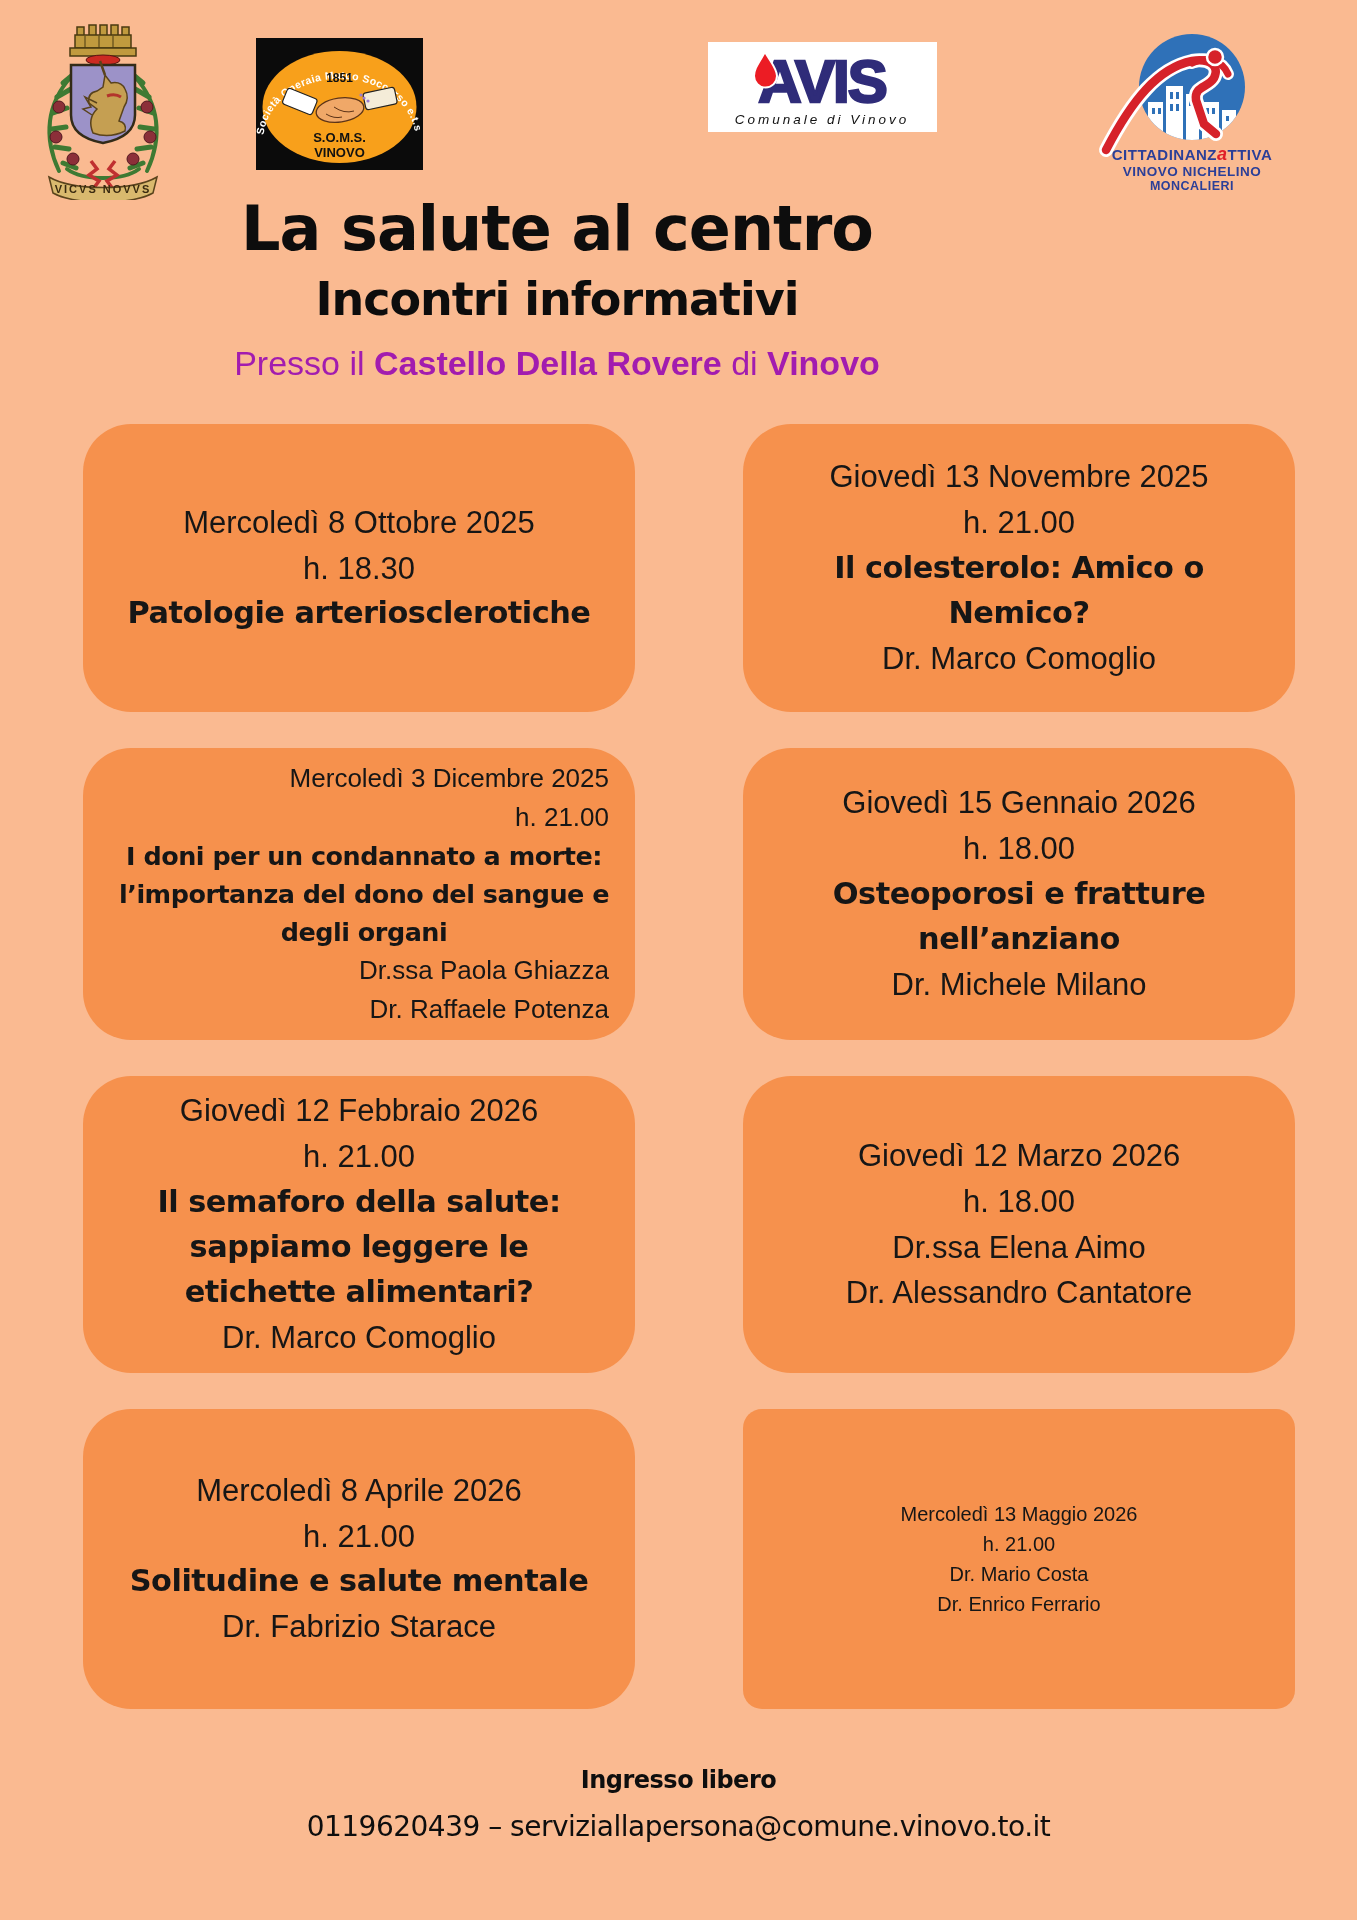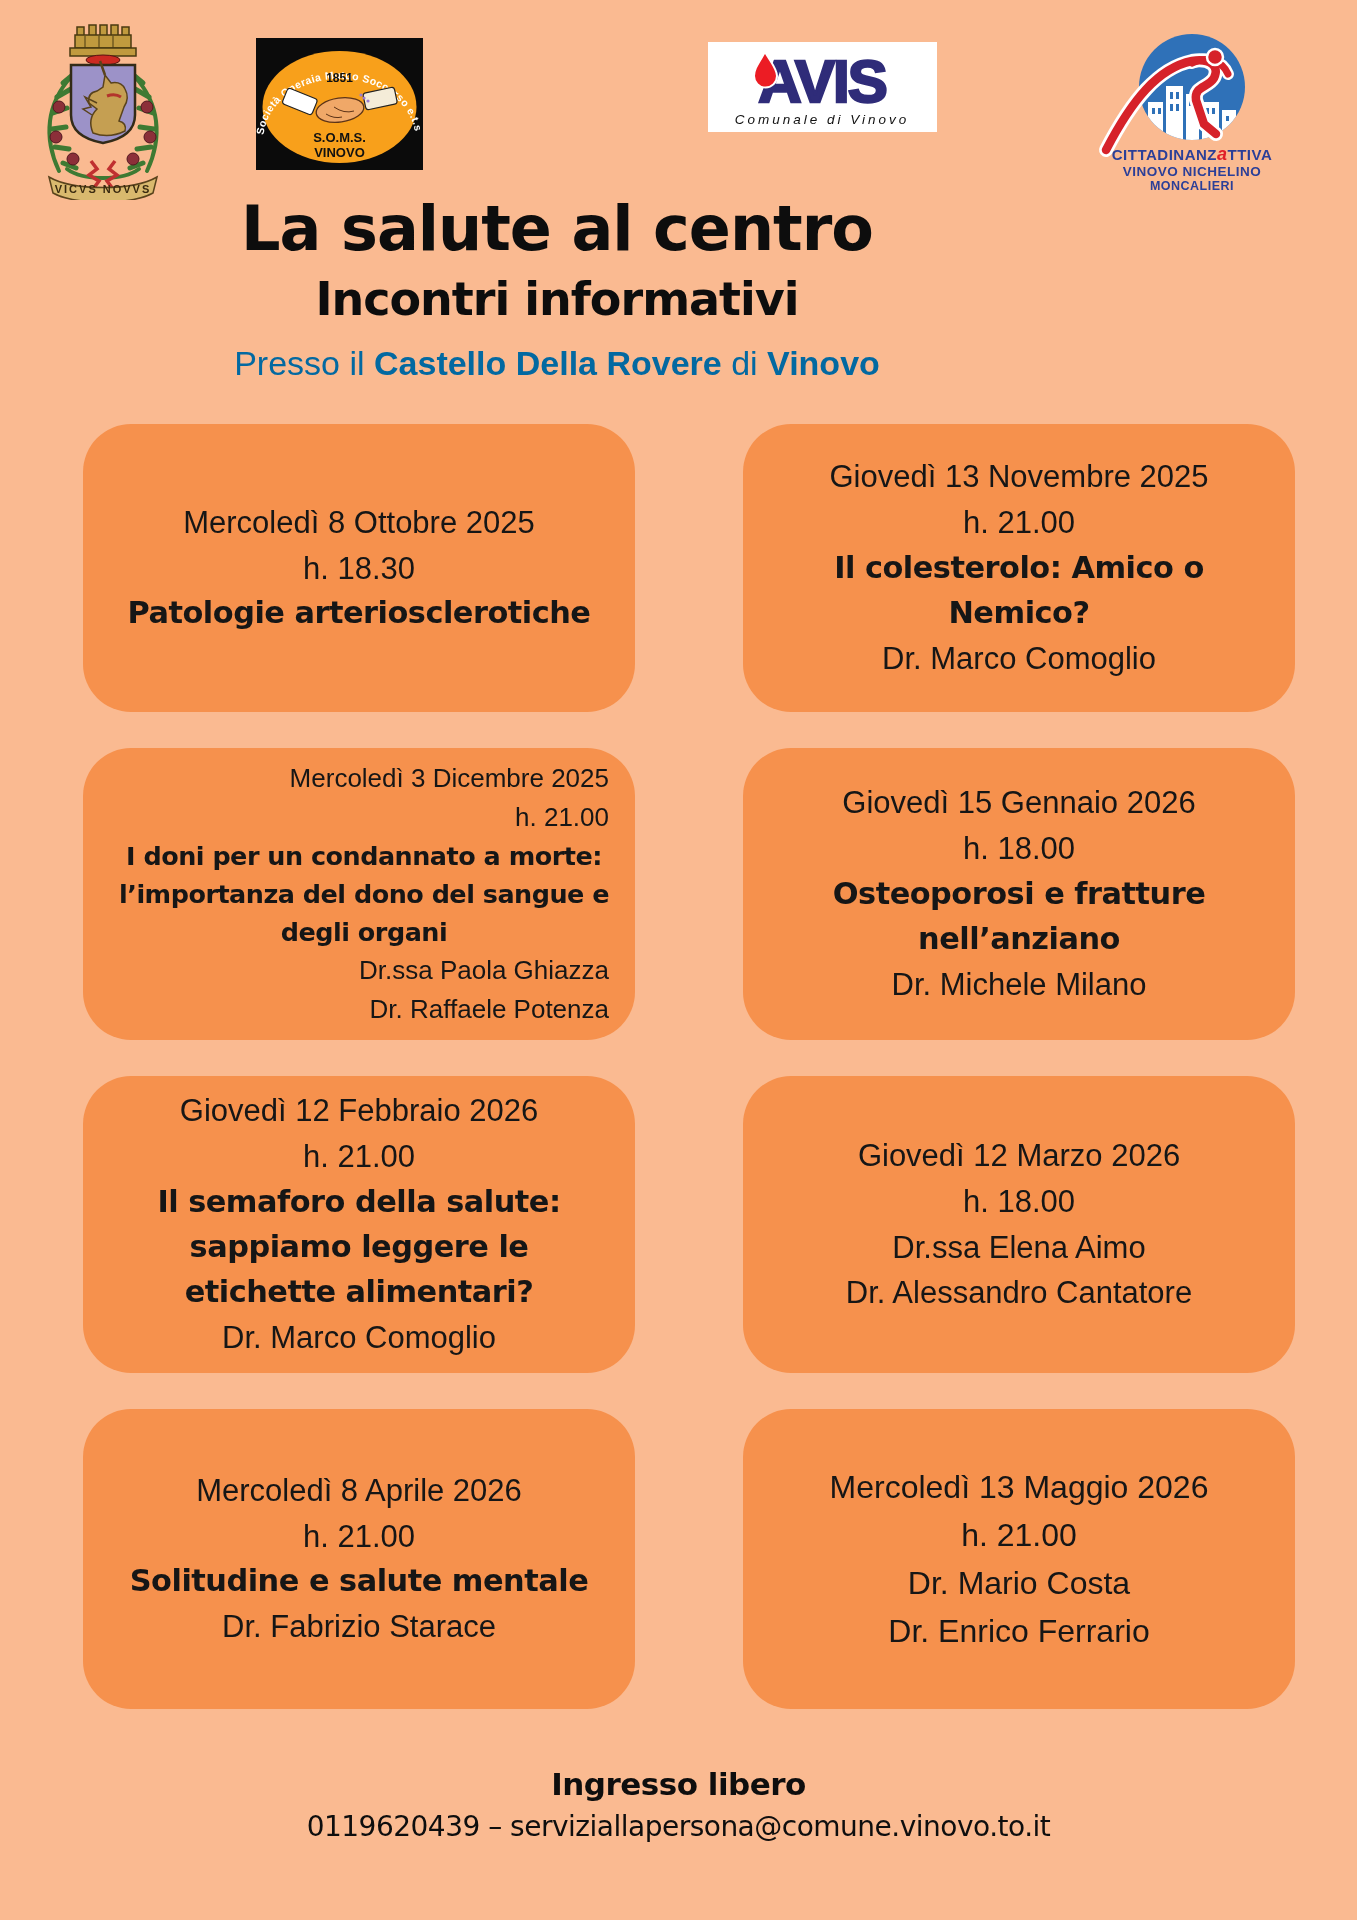--- a/index.html
+++ b/index.html
@@ -13,42 +13,42 @@
   .logo-coat{left:33px;top:18px;width:140px;height:182px;}
   .logo-soms{left:256px;top:38px;width:167px;height:132px;}
   .logo-avis{left:708px;top:42px;width:229px;height:90px;}
   .logo-citta{left:1096px;top:30px;width:192px;height:162px;}
 
   .hdr{position:absolute;left:0;width:1114px;text-align:center;}
   .title{top:192px;font-size:62px;font-weight:800;letter-spacing:-1px;
          font-family:"DejaVu Sans","Liberation Sans",sans-serif;color:#0d0d0d;}
   .subtitle{top:272px;font-size:46px;font-weight:800;letter-spacing:-1px;
          font-family:"DejaVu Sans","Liberation Sans",sans-serif;color:#0d0d0d;}
-  .venue{top:344px;font-size:34px;font-weight:400;color:#0369a1;}
+  .venue{top:344px;font-size:34px;font-weight:400;color:#a21caf;}
   .venue b{font-weight:800;}
 
   .cards{
     position:absolute;left:83px;top:424px;width:1212px;
     display:grid;grid-template-columns:552px 552px;column-gap:108px;
     grid-template-rows:288px 292px 297px 300px;row-gap:36px;
   }
   .card{
     background:#F6914D;border-radius:48px;height:100%;
     display:flex;flex-direction:column;justify-content:center;align-items:center;
     text-align:center;padding:6px 26px;box-sizing:border-box;
     font-size:31px;line-height:1.48;color:#161616;
   }
   .card .etitle{font-weight:800;white-space:pre-line;
     font-family:"DejaVu Sans","Liberation Sans",sans-serif;font-size:0.98em;letter-spacing:-0.5px;}
   .card.dense{font-size:26px;line-height:1.5;align-items:flex-end;}
-  .card.dense2{font-size:32px;line-height:1.5;}
+  .card.dense2{font-size:20px;line-height:1.5;border-radius:19px;}
 
   .footer{position:absolute;left:0;width:1357px;text-align:center;
     font-family:"DejaVu Sans","Liberation Sans",sans-serif;color:#0e0e0e;}
-  .footer-1{top:1766px;font-size:31px;font-weight:800;letter-spacing:-0.5px;}
+  .footer-1{top:1766px;font-size:24px;font-weight:800;letter-spacing:-0.5px;}
   .footer-2{top:1810px;font-size:28px;font-weight:400;letter-spacing:-0.5px;}
 </style>
 </head>
 <body>
 
 <div class="page">
 
   <svg class="logo logo-coat" viewBox="0 0 140 180">
 
     <g stroke="#4a3a10" stroke-width="1.5" fill="#C09A3E">

